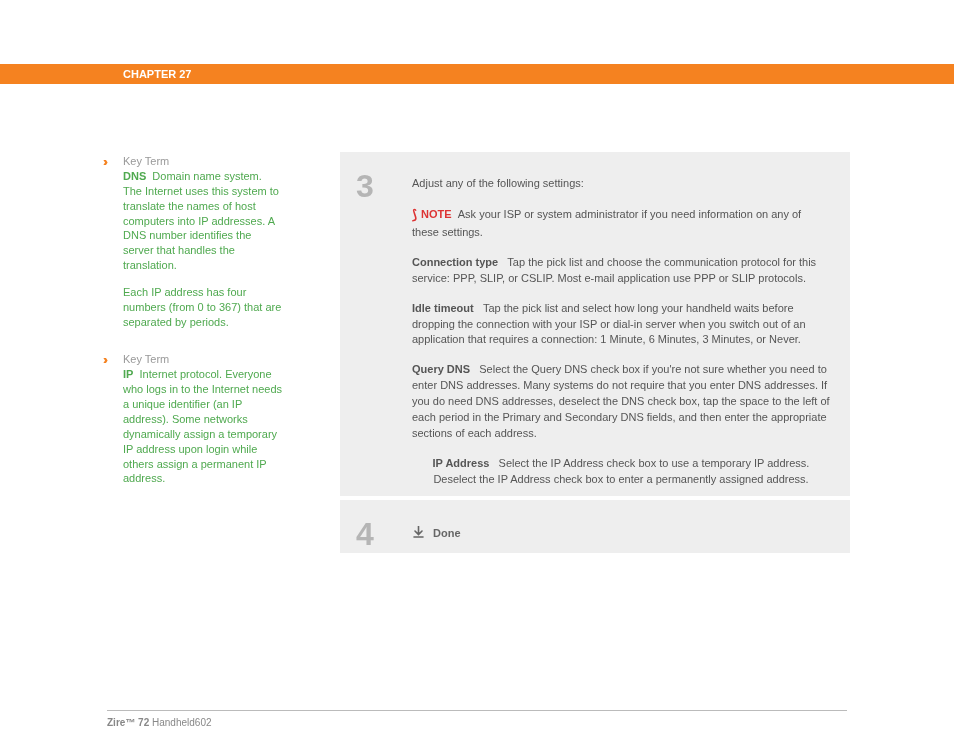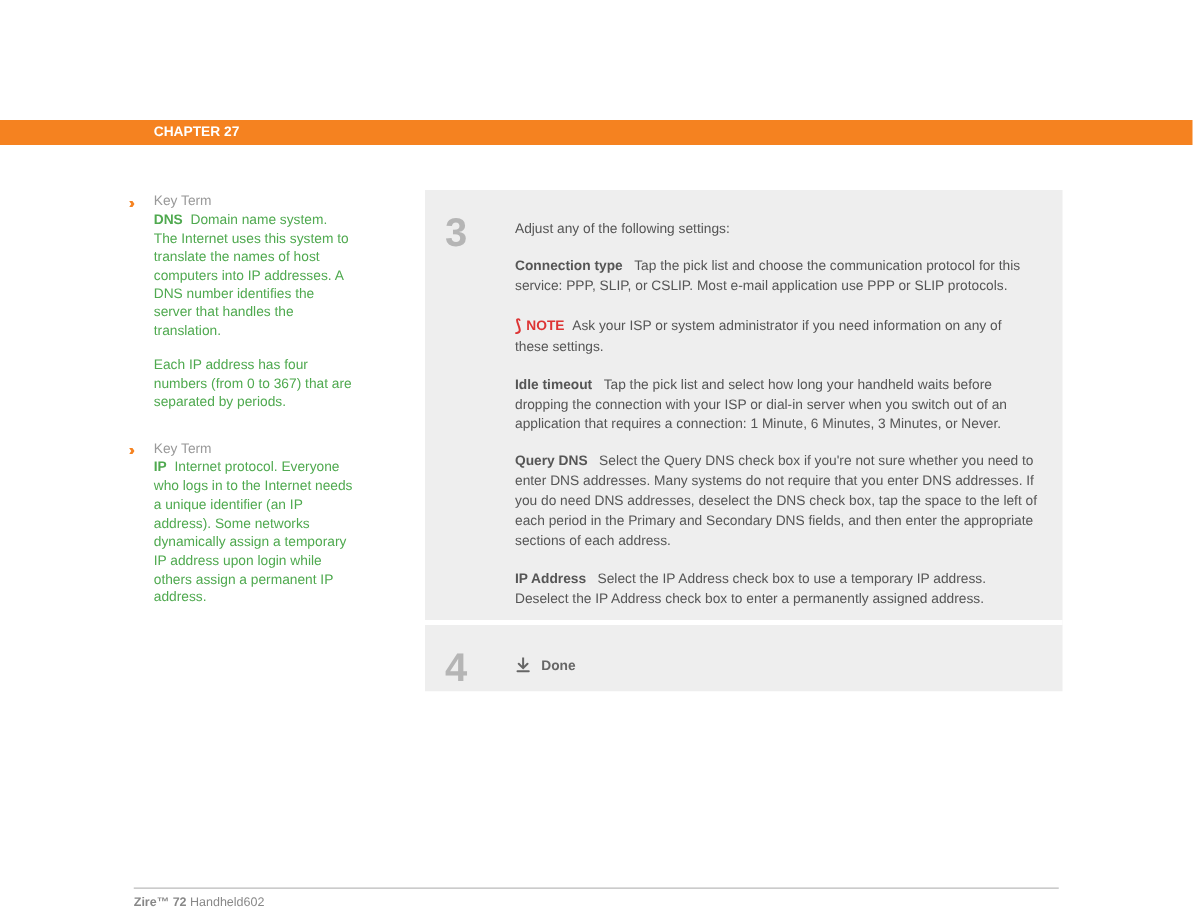--- a/index.html
+++ b/index.html
@@ -7,21 +7,21 @@
     font-family: Arial, Helvetica, sans-serif;
     font-size: 11px;
     color: #666;
     background: #fff;
     width: 954px;
     height: 738px;
     position: relative;
   }
   .header-bar {
     position: absolute;
-    top: 96px;
+    top: 64px;
     left: 0;
     right: 0;
     height: 20px;
     background: #f58220;
     color: #fff;
     font-size: 11px;
     font-weight: bold;
     display: flex;
     align-items: center;
   }
@@ -72,21 +72,21 @@
     color: #b5b5b5;
   }
   .step-body {
     flex: 1;
     padding: 24px 20px 8px 8px;
     font-size: 11px;
     color: #555;
     line-height: 1.45;
   }
   .step-body p { margin-bottom: 14px; }
-  .step-body p:last-child { margin-bottom: 0; }
+  .step-body p:last-child { margin-bottom: 0; text-align: center; }
   .note-label { color: #d33; font-weight: bold; font-size: 11px; }
   .note-icon {
     display: inline-block;
     color: #d33;
     font-weight: bold;
     font-size: 13px;
     margin-right: 4px;
     vertical-align: -1px;
   }
   .setting-name { font-weight: bold; color: #555; }
@@ -130,24 +130,24 @@
       <span class="key-term-term">IP</span>&nbsp;&nbsp;<span>Internet protocol. Everyone who logs in to the Internet needs a unique identifier (an IP address). Some networks dynamically assign a temporary IP address upon login while others assign a permanent IP address.</span>
     </div>
   </div>
 </div>
 
 <div class="main">
   <div class="step">
     <div class="step-num">3</div>
     <div class="step-body">
       <p>Adjust any of the following settings:</p>
-      <p><span class="setting-name">Connection type</span>&nbsp;&nbsp;&nbsp;<span>Tap the pick list and choose the communication protocol for this service: PPP, SLIP, or CSLIP. Most e-mail application use PPP or SLIP protocols.</span></p>
       <p>
         <span class="note-icon">⟆</span><span class="note-label">NOTE</span>&nbsp;&nbsp;<span>Ask your ISP or system administrator if you need information on any of these settings.</span>
       </p>
+      <p><span class="setting-name">Connection type</span>&nbsp;&nbsp;&nbsp;<span>Tap the pick list and choose the communication protocol for this service: PPP, SLIP, or CSLIP. Most e-mail application use PPP or SLIP protocols.</span></p>
       <p><span class="setting-name">Idle timeout</span>&nbsp;&nbsp;&nbsp;<span>Tap the pick list and select how long your handheld waits before dropping the connection with your ISP or dial-in server when you switch out of an application that requires a connection: 1 Minute, 6 Minutes, 3 Minutes, or Never.</span></p>
       <p><span class="setting-name">Query DNS</span>&nbsp;&nbsp;&nbsp;<span>Select the Query DNS check box if you're not sure whether you need to enter DNS addresses. Many systems do not require that you enter DNS addresses. If you do need DNS addresses, deselect the DNS check box, tap the space to the left of each period in the Primary and Secondary DNS fields, and then enter the appropriate sections of each address.</span></p>
       <p><span class="setting-name">IP Address</span>&nbsp;&nbsp;&nbsp;<span>Select the IP Address check box to use a temporary IP address. Deselect the IP Address check box to enter a permanently assigned address.</span></p>
     </div>
   </div>
   <div class="step">
     <div class="step-num">4</div>
     <div class="step-body">
       <div class="done-row">
         <span class="done-icon">

